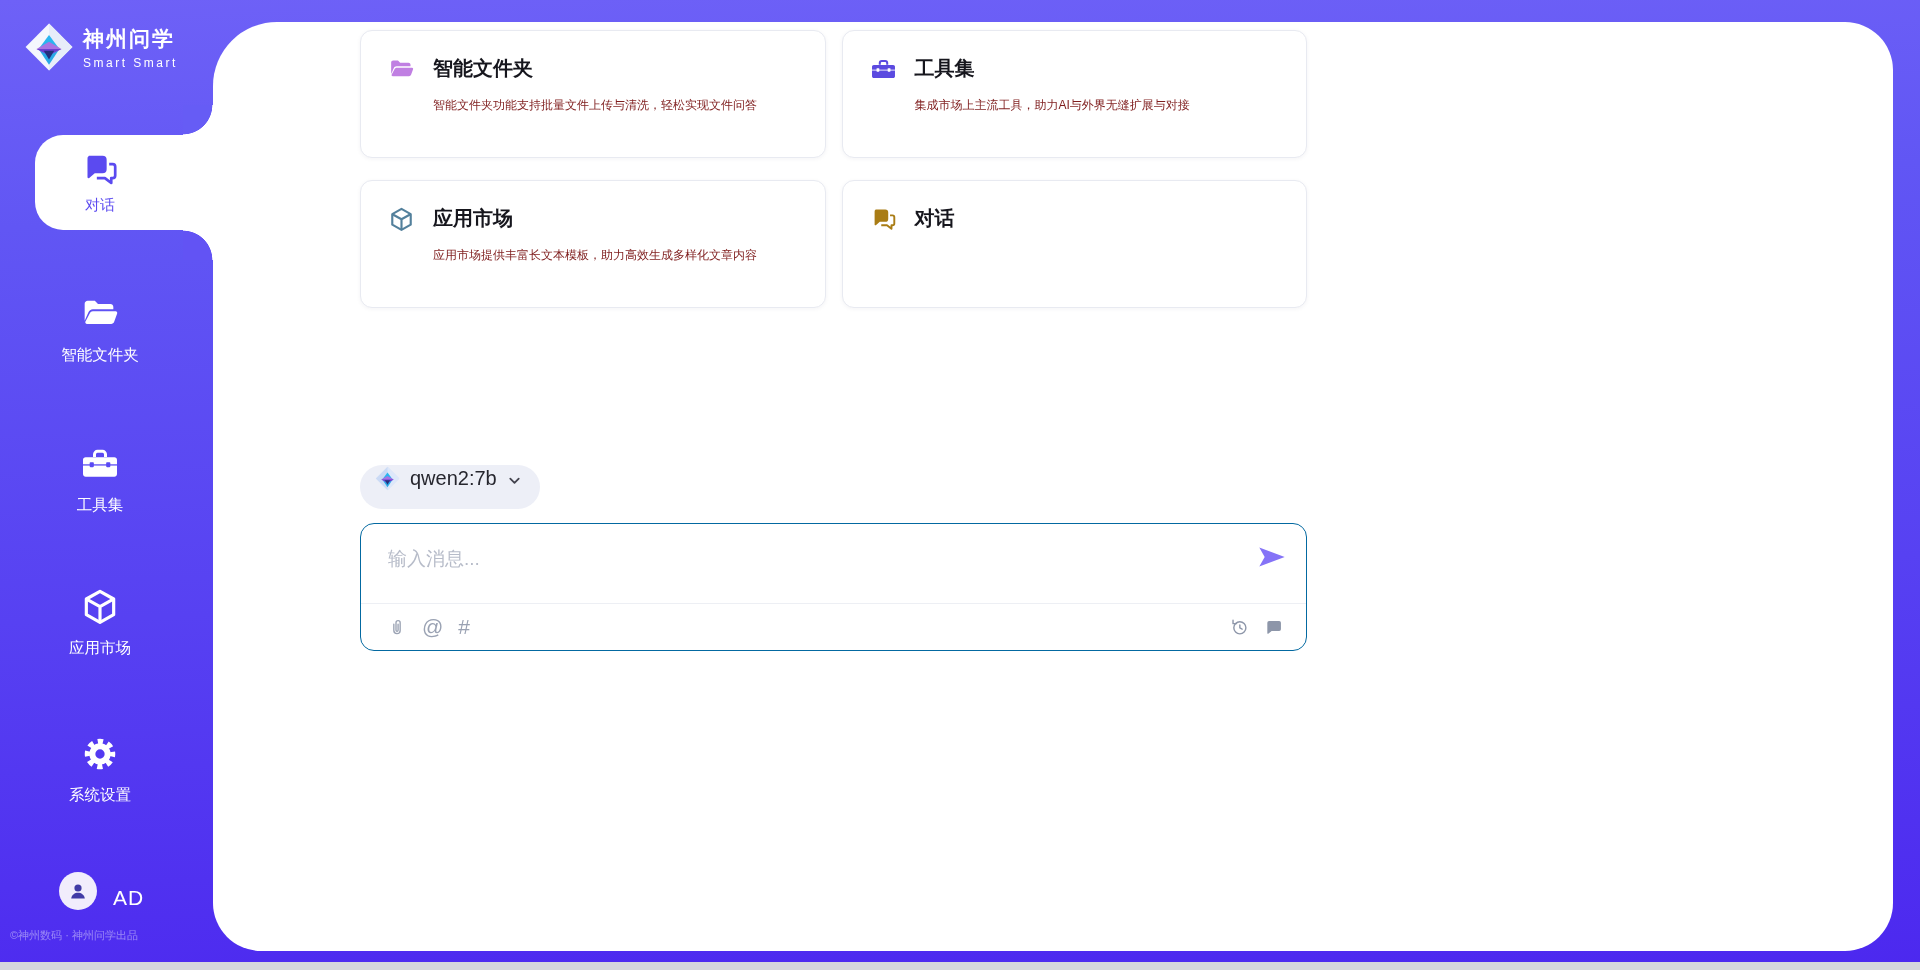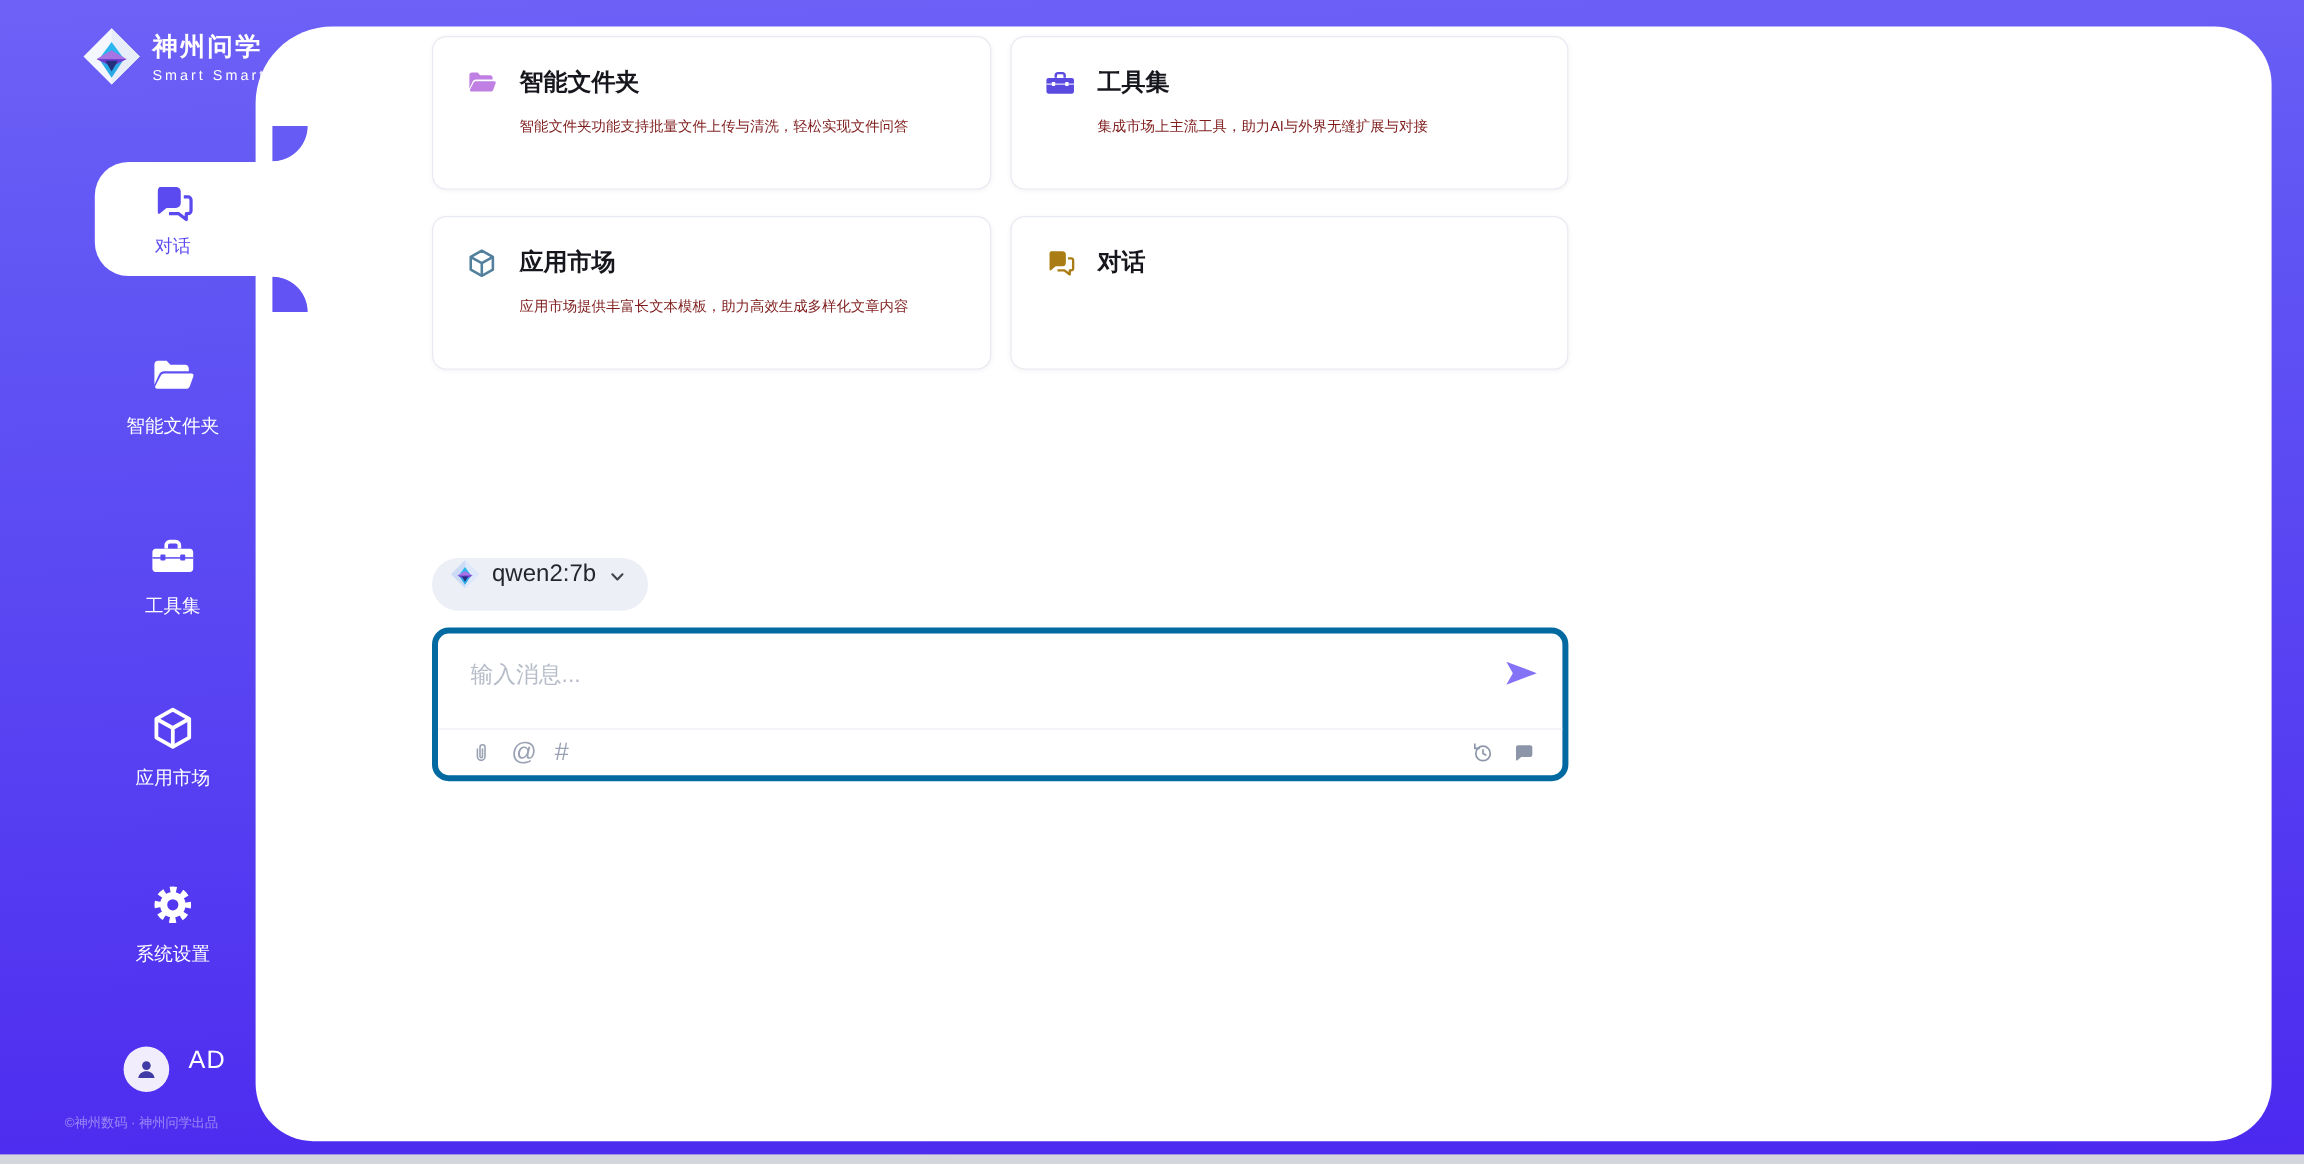--- a/index.html
+++ b/index.html
@@ -11,21 +11,21 @@
   }
   .bottom-strip { position:absolute; left:0; right:0; bottom:0; height:8px; background:#d5d6dd; }
 
   
   .panel {
     position:absolute; left:213px; top:22px; width:1680px; height:929px;
     background:#fff; border-radius:64px 48px 48px 48px;
   }
 
   
-  .sidebar { position:absolute; left:0; top:0; width:227px; height:100%;margin-left:44px; }
+  .sidebar { position:absolute; left:0; top:0; width:227px; height:100%; }
   .logo-row { position:absolute; top:22px; left:24px; display:flex; align-items:center; gap:9px; }
   .logo-row svg { width:50px; height:50px; }
   .brand-name { color:#fff; font-size:21px; font-weight:bold; letter-spacing:2px; }
   .brand-sub  { color:#fff; font-size:12px; letter-spacing:2.5px; margin-top:3px; }
 
   .tab-active {
     position:absolute; left:35px; top:135px; width:178px; height:95px;
     background:#fff; border-radius:28px 0 0 28px;
     display:flex; flex-direction:column; align-items:center; justify-content:center;
     padding-right:48px; color:#5b4af0; cursor:pointer;
@@ -45,21 +45,21 @@
     position:absolute; left:0; width:200px;
     display:flex; flex-direction:column; align-items:center; color:#fff; cursor:pointer;
   }
   .nav-item svg { width:40px; height:40px; }
   .nav-label { margin-top:11px; font-size:15.5px; }
   .nav-folder  { top:294px; }
   .nav-toolbox { top:444px; }
   .nav-cube    { top:587px; }
   .nav-gear    { top:734px; }
 
-  .user-row { position:absolute; left:59px; top:872px; display:flex; align-items:flex-start; gap:16px; }
+  .user-row { position:absolute; left:59px; top:872px; display:flex; align-items:flex-end; gap:16px; }
   .avatar { width:38px; height:38px; border-radius:50%; background:#f1edfc; color:#413ba6;
             display:flex; align-items:center; justify-content:center; cursor:pointer; }
   .avatar svg { width:24px; height:24px; }
   .user-name { color:#fff; font-size:21px; letter-spacing:1px; }
   .copyright { position:absolute; left:10px; top:928px; font-size:11px; color:rgba(255,255,255,.42); white-space:nowrap; }
 
   
   .content { position:absolute; left:360px; top:0; width:947px; }
   .greeting { display:flex; align-items:center; gap:18px; padding-top:134px; }
   .greeting svg { width:88px; height:88px; flex:none; }
@@ -78,21 +78,21 @@
   .model-pill {
     margin-top:157px; display:inline-flex; align-items:center; gap:10px;
     height:44px; padding:0 18px 17px 15px; border-radius:22px; background:#edeff7; cursor:pointer;
   }
   .model-pill .pill-diamond { width:25px; height:25px; }
   .model-name { font-size:20px; color:#26262e; }
   .model-pill .chevron { width:15px; height:15px; color:#43434e; margin-top:3px; }
 
   .composer {
     margin-top:14px; position:relative; height:128px;
-    border:5px solid #0369a1; border-radius:14px; background:#fff;
+    border:1px solid #0369a1; border-radius:14px; background:#fff;
   }
   .message-input {
     position:absolute; left:27px; top:20px; width:860px; height:30px;
     border:none; outline:none; font-size:19px; color:#333; background:transparent;
     font-family:"Liberation Sans", sans-serif;
   }
   .message-input::placeholder { color:#b7bcc9; }
   .send-btn { position:absolute; right:20px; top:22px; width:28px; height:22px; color:#8573f7; cursor:pointer; }
   .send-btn svg { width:100%; height:100%; }
   .composer-divider { position:absolute; left:0; right:0; top:79px; height:1px; background:#edeff4; }

